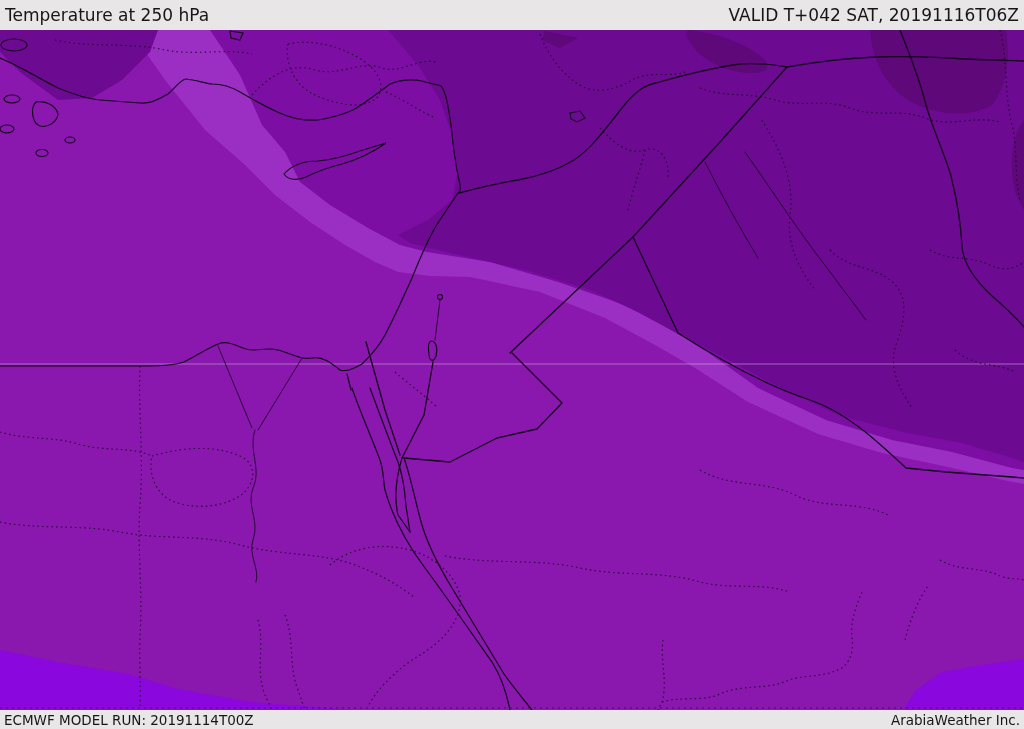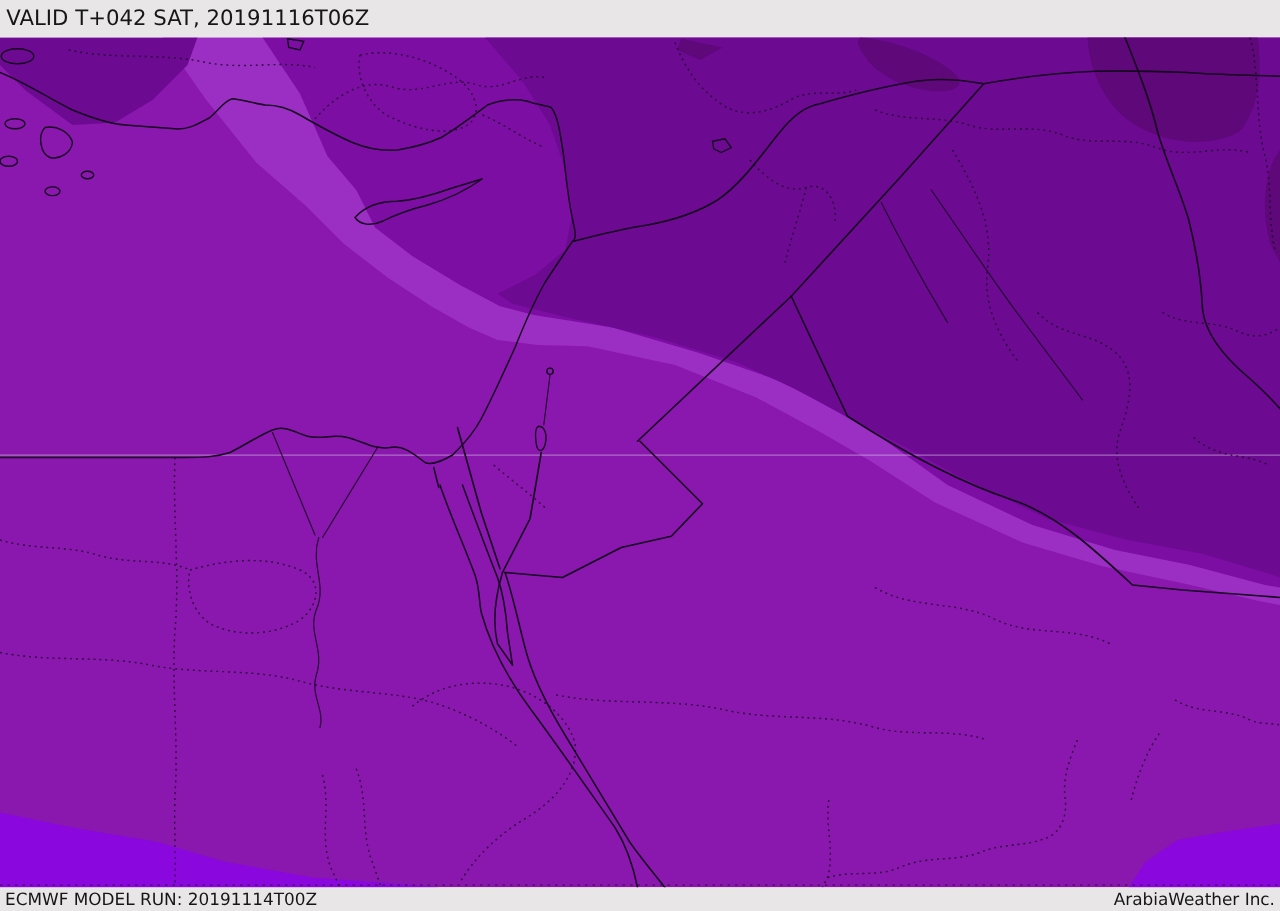--- a/index.html
+++ b/index.html
@@ -18,20 +18,21 @@
   .dotted-faint{fill:none;stroke:var(--line);stroke-width:1;stroke-dasharray:2 4;opacity:.55;}
   .graticule{fill:none;stroke:var(--graticule);stroke-width:1;opacity:.55;}
   .island{stroke:var(--line);stroke-width:1.1;fill:none;}
 </style>
 </head>
 <body>
 
 <div id="app">
 
   <div class="bar" id="header-bar" style="background: rgb(232, 230, 230); color: rgb(22, 22, 22);">
+    <span>Temperature at 250 hPa</span>
     <span>VALID T+042 SAT, 20191116T06Z</span>
   </div>
 
   <div id="map-wrap">
     <svg width="1024" height="680" viewBox="0 30 1024 680">
 
       <rect x="0" y="30" width="1024" height="680" fill="#8a17ae"></rect>
 
       <path d="M130,30 L165,80 L205,130 L245,165 L275,195 L310,222 L345,245 L375,262
                L398,272 L430,276 L470,277 L540,292 L605,318 L655,345 L695,368 L748,402

